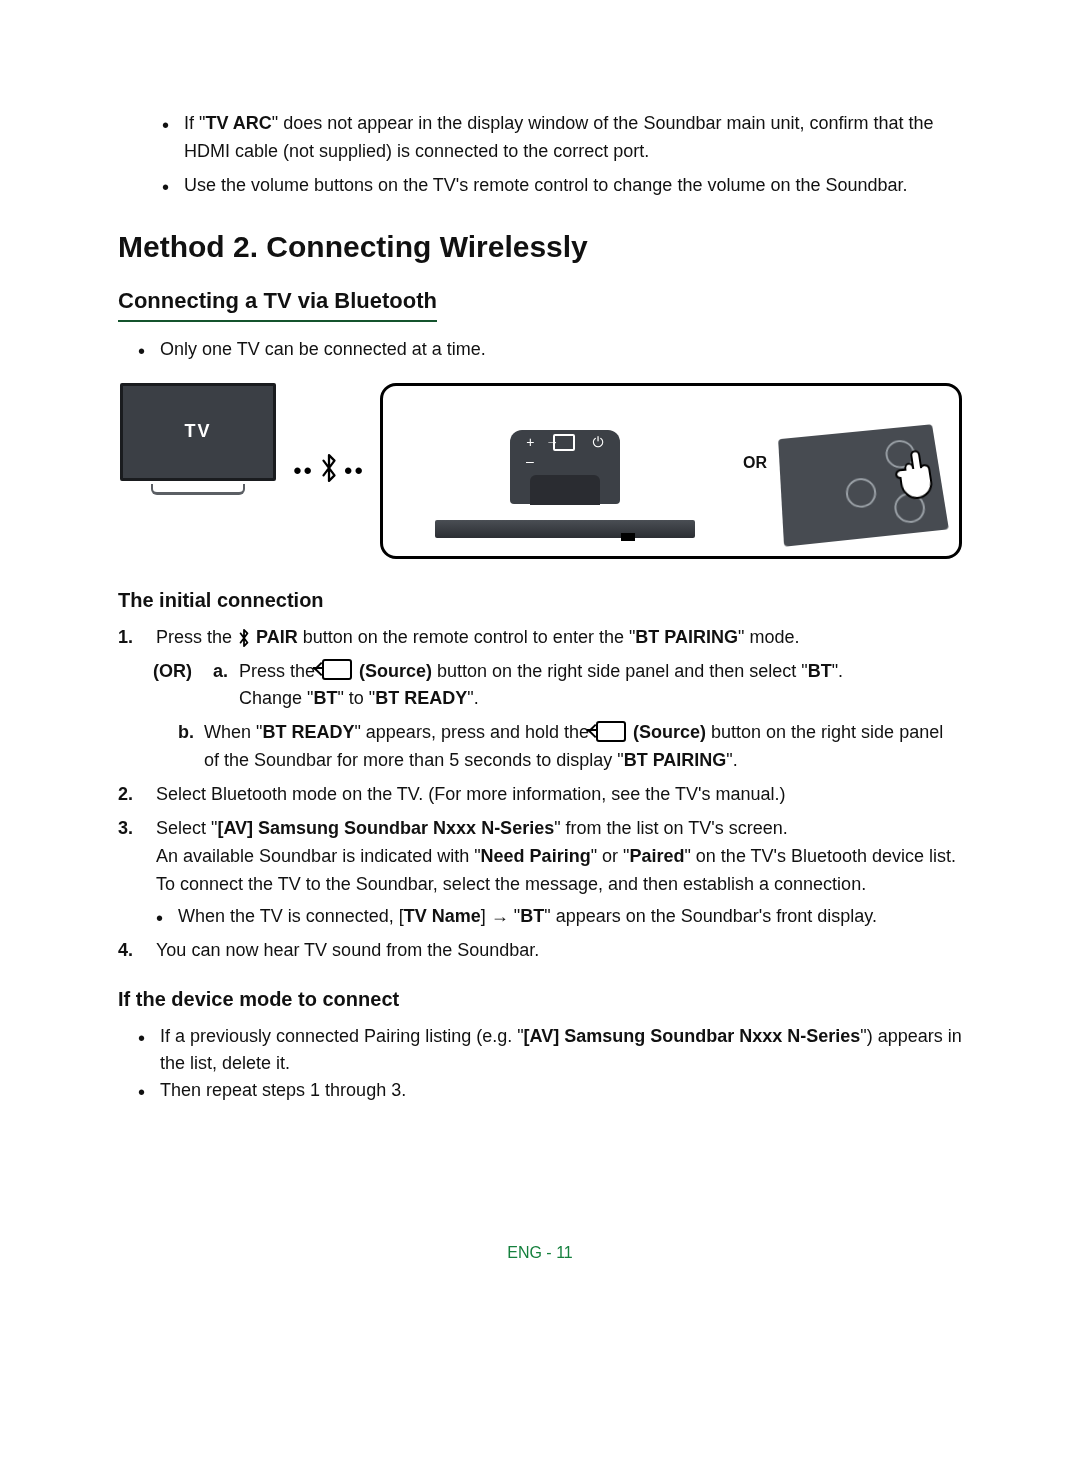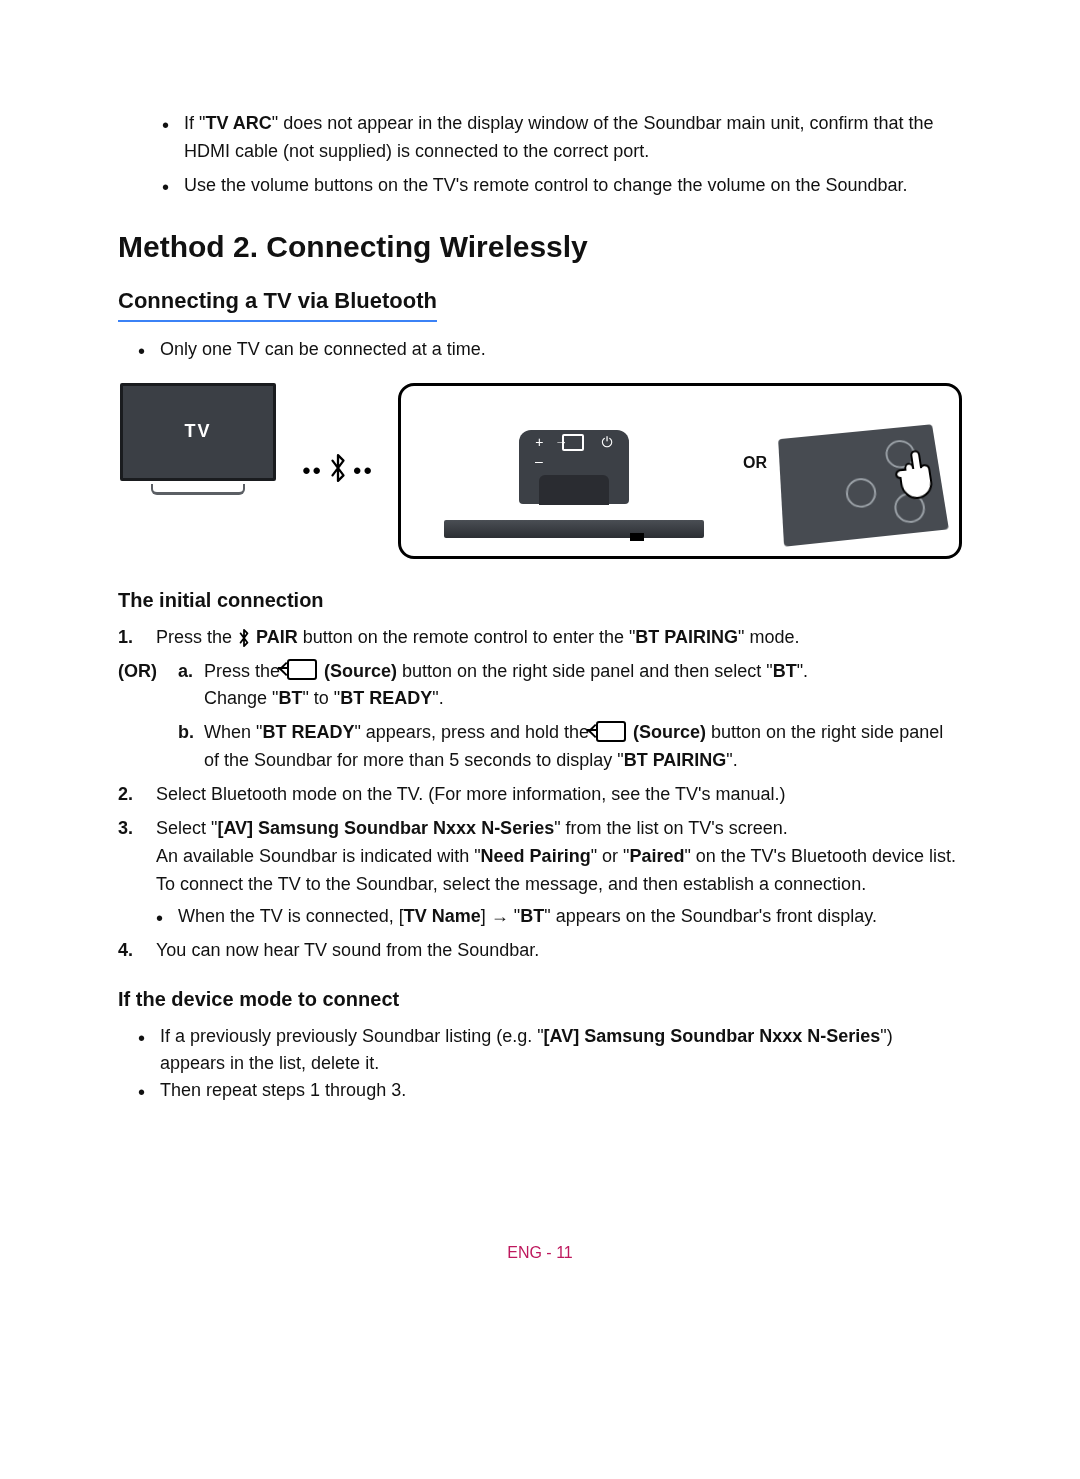--- a/index.html
+++ b/index.html
@@ -40,21 +40,21 @@
   h1.method {
     font-size: 30px;
     font-weight: 700;
     margin: 30px 0 24px 0;
   }
   h2.sub {
     font-size: 22px;
     font-weight: 700;
     margin: 0 0 10px 0;
     padding-bottom: 6px;
-    border-bottom: 2px solid #3b82f6;
+    border-bottom: 2px solid #14532d;
     display: inline-block;
   }
   p.intro {
     font-size: 18px;
     margin: 6px 0 4px 0;
     line-height: 1.5;
   }
   .small-bullets {
     list-style: none;
     padding: 0 0 0 20px;
@@ -70,21 +70,21 @@
     content: "•";
     position: absolute;
     left: 0;
     top: 0;
     font-size: 20px;
   }
   
   .diagram-row {
     display: flex;
     align-items: stretch;
-    gap: 18px;
+    gap: 9px;
     margin: 16px 0 30px 0;
   }
   .tv-box {
     width: 160px;
     display: flex;
     flex-direction: column;
     align-items: center;
   }
   .tv-screen {
     width: 150px;
@@ -232,20 +232,21 @@
     flex: 0 0 38px;
     font-weight: 700;
   }
   .step-body {
     flex: 1;
   }
   .or-tag {
     width: 60px;
     flex: 0 0 60px;
     font-weight: 700;
+    margin-left: 35px;
   }
   .sub-letter {
     width: 26px;
     flex: 0 0 26px;
     font-weight: 700;
   }
   .substep-row {
     display: flex;
     margin-bottom: 6px;
   }
@@ -275,21 +276,21 @@
   .inner-bullet li {
     position:relative;padding-left:22px;
   }
   .inner-bullet li::before {
     content:"•";position:absolute;left:0;top:0;font-size:20px;
   }
   .footer {
     text-align:center;
     font-size:16px;
     margin-top: 140px;
-    color:#be185d;
+    color:#15803d;
   }
   b { font-weight:700; }
 </style>
 </head>
 <body>
 
 <div class="page">
 
   <ul class="top-bullets">
     <li>
@@ -396,20 +397,20 @@
     <div class="step-row">
       <div class="step-num">4.</div>
       <div class="step-body">You can now hear TV sound from the Soundbar.</div>
     </div>
 
   </div>
 
   <h3 class="subhead">If the device mode to connect</h3>
   <ul class="small-bullets">
     <li>
-      <span>If a previously previously Soundbar listing (e.g. "</span><b>[AV] Samsung Soundbar Nxxx N-Series</b><span>") appears in the list, delete it.</span>
+      <span>If a previously connected Pairing listing (e.g. "</span><b>[AV] Samsung Soundbar Nxxx N-Series</b><span>") appears in the list, delete it.</span>
     </li>
     <li>Then repeat steps 1 through 3.</li>
   </ul>
 
   <div class="footer">ENG - 11</div>
 
 </div>
 
 </body></html>

